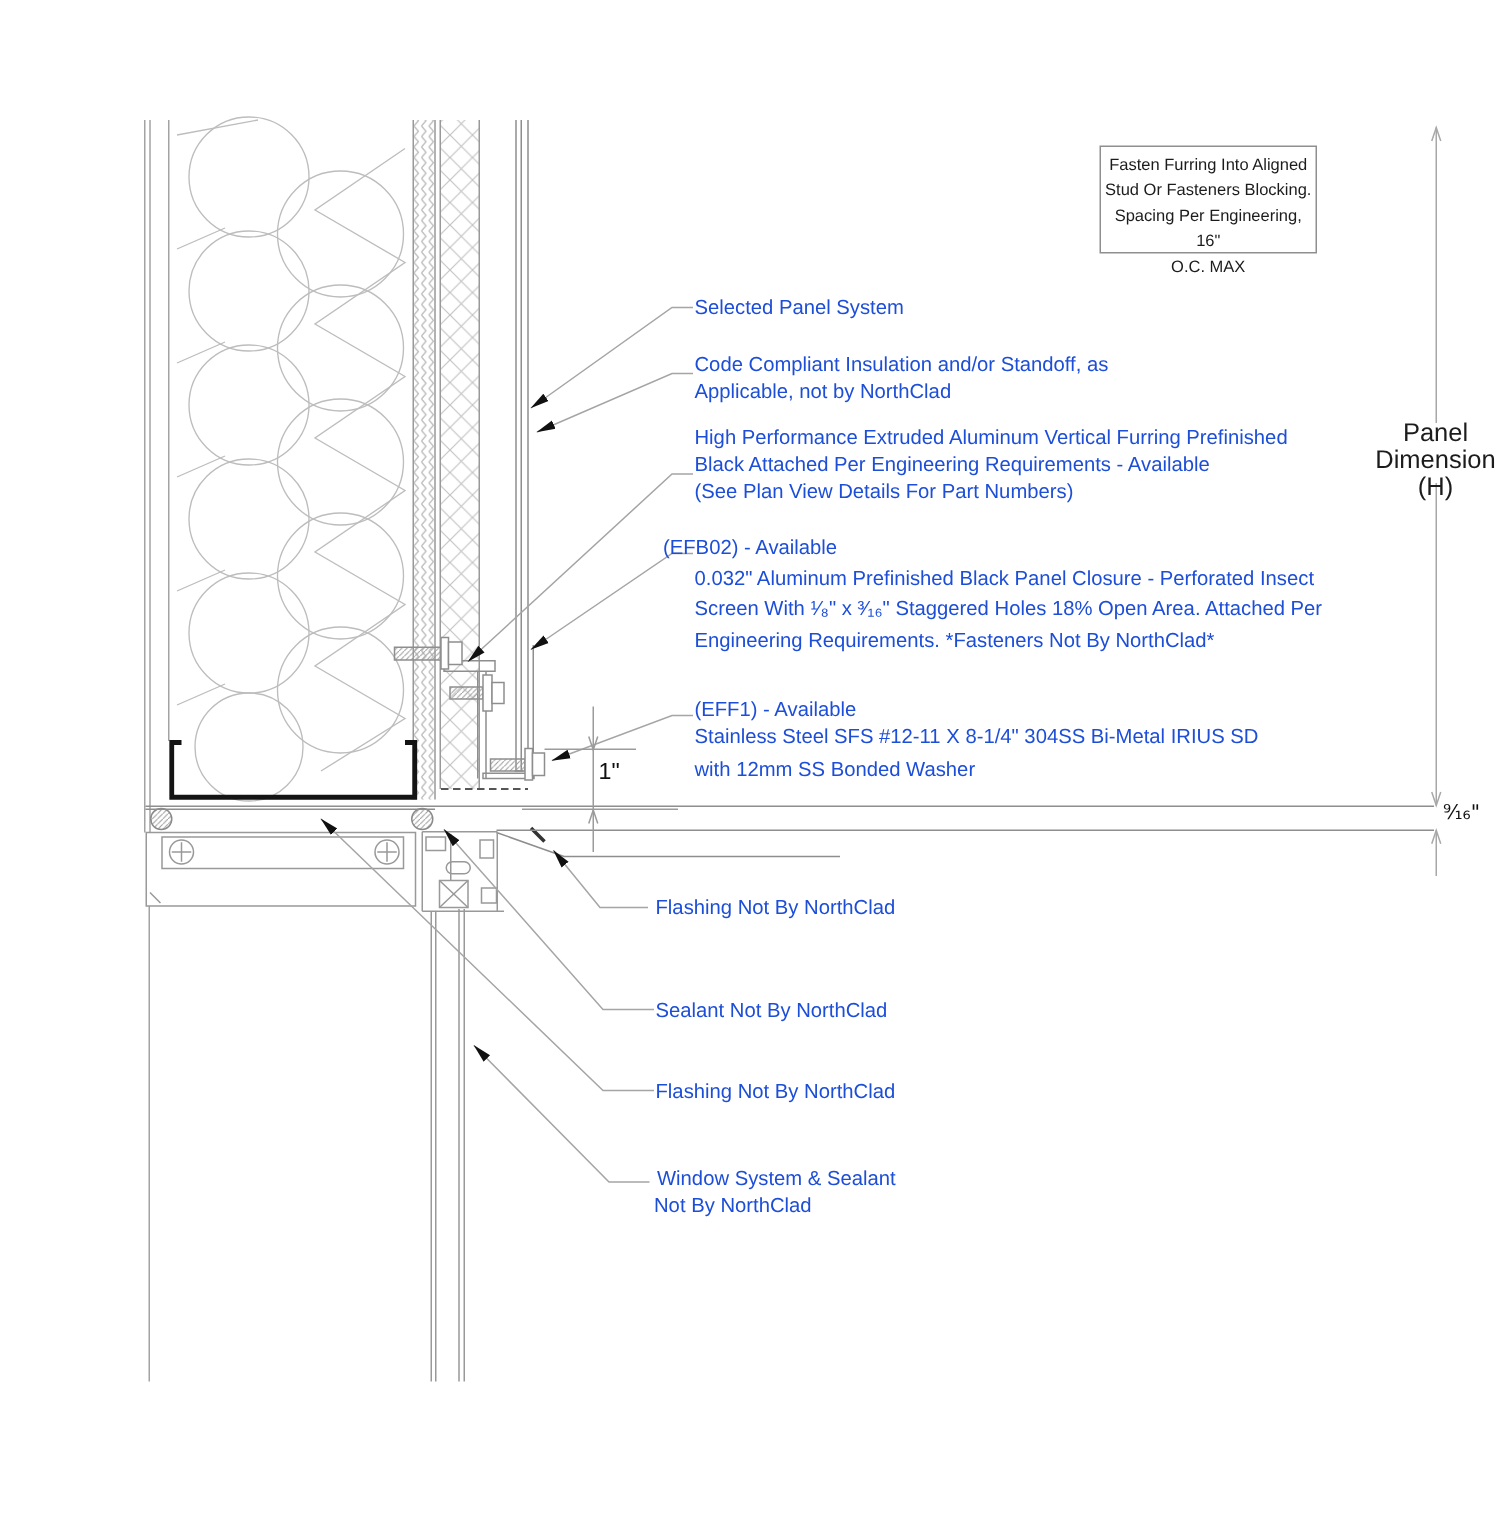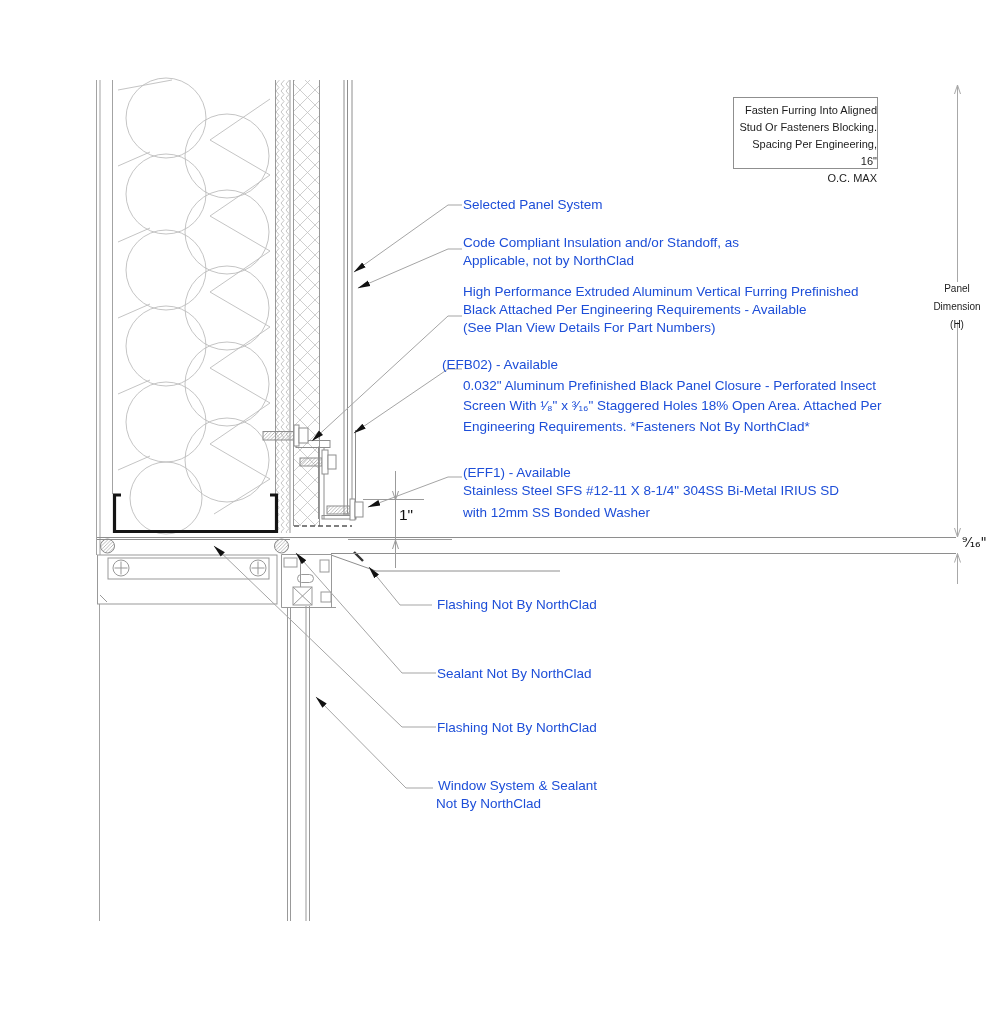--- a/index.html
+++ b/index.html
@@ -2,24 +2,24 @@
 <html><head>
 <meta charset="utf-8">
 <style>
   html,body{margin:0;padding:0;background:#ffffff;}
   #canvas{position:relative;width:1002px;height:1024px;background:#fff;overflow:hidden;
           font-family:"Liberation Sans","DejaVu Sans",sans-serif;}
   #drawing{position:absolute;left:0;top:0;}
   .lbl{position:absolute;font-size:13.5px;line-height:18px;color:#1d4ed8;white-space:nowrap;}
   .lbl-sm{position:absolute;font-size:11px;line-height:17px;color:#1c1c1c;}
   .notebox{position:absolute;left:733px;top:97px;width:143px;height:66px;
-           border:1.4px solid #8f8f8f;text-align:right;padding-top:4px;box-sizing:content-box;}
+           border:1.4px solid #8f8f8f;text-align:center;padding-top:4px;box-sizing:content-box;}
   .dimtxt{position:absolute;color:#111;white-space:nowrap;}
   .paneldim{position:absolute;left:916px;top:280px;width:82px;text-align:center;
-            font-size:10px;line-height:18px;color:#1c1c1c;}
+            font-size:17px;line-height:18px;color:#1c1c1c;}
   .frac{font-family:"DejaVu Sans",sans-serif;}
 </style>
 </head>
 <body>
 
 <div id="canvas">
 
   <svg id="drawing" width="1002" height="1024" viewBox="0 0 1002 1024">
     <defs>
       <marker id="arr" markerWidth="13" markerHeight="8" refX="12.2" refY="4" orient="auto" markerUnits="userSpaceOnUse">

